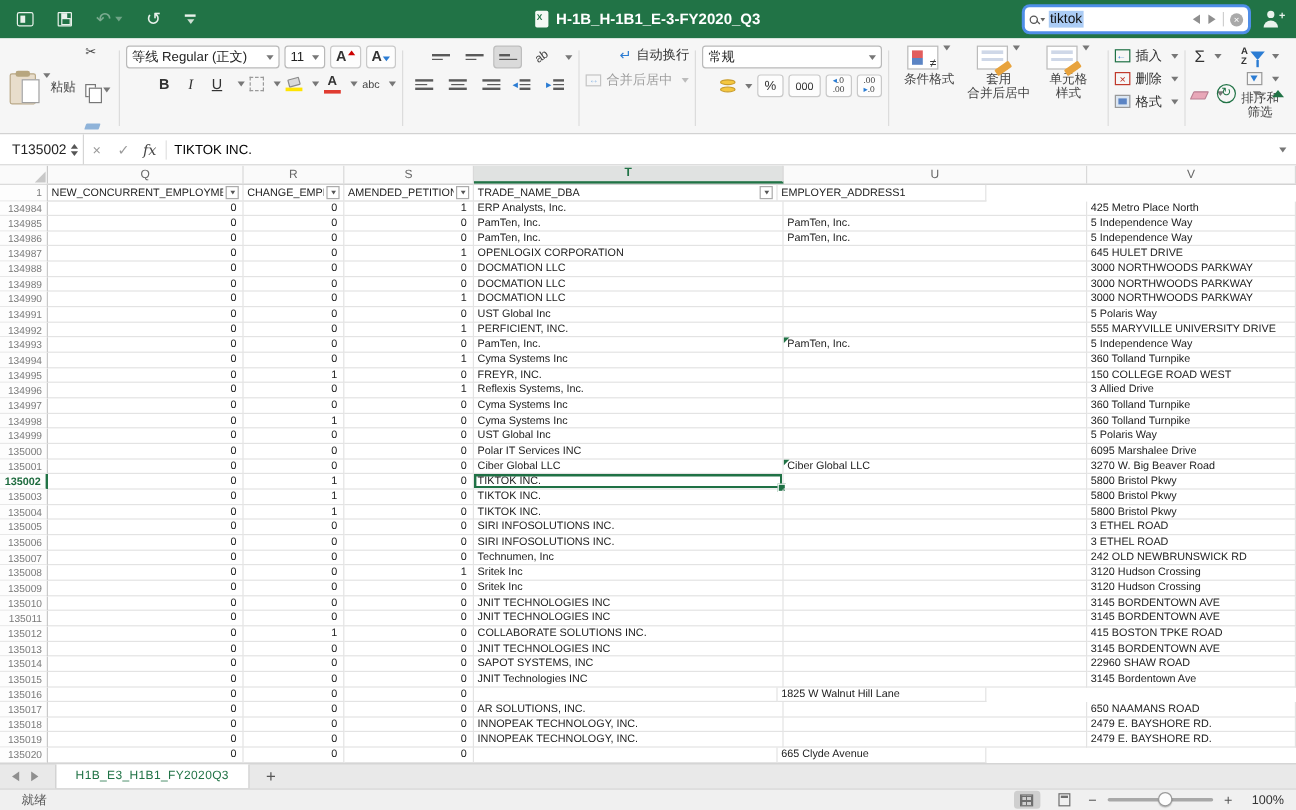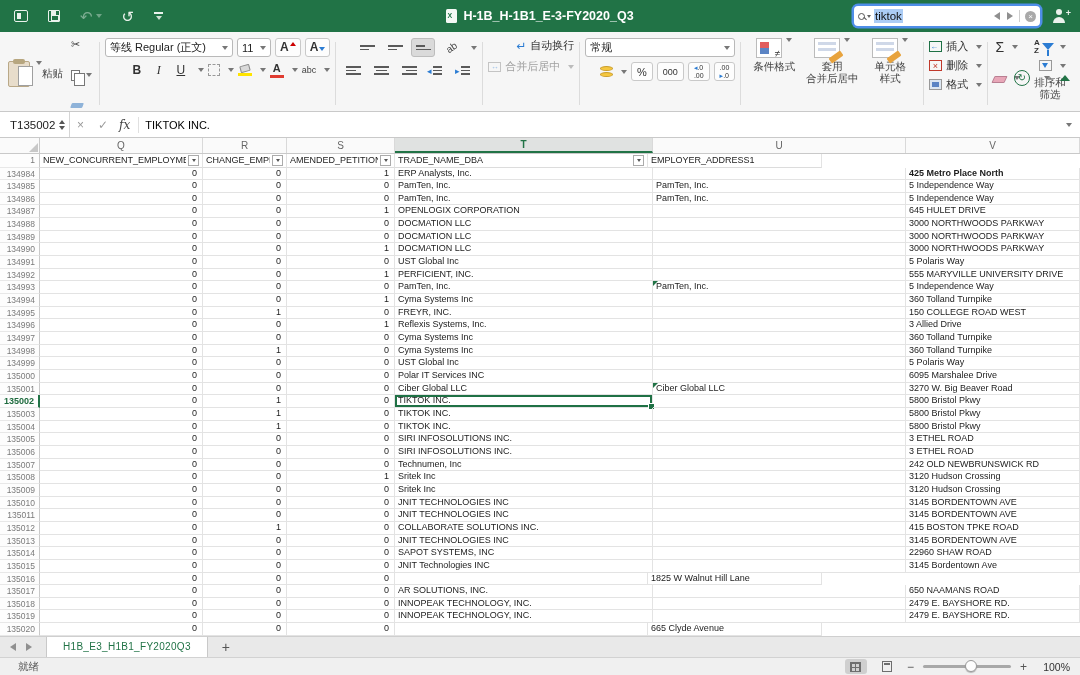--- a/index.html
+++ b/index.html
@@ -546,21 +546,21 @@
           <span class="htxt">EMPLOYER_ADDRESS1</span>
         </div>
       </div>
       <div class="gridrow">
         <div class="rownum">134984</div>
         <div class="cell num" style="width: 163px;">0</div>
         <div class="cell num" style="width: 84px;">0</div>
         <div class="cell num" style="width: 108px;">1</div>
         <div class="cell" style="width: 258px;">ERP Analysts, Inc.</div>
         <div class="cell" style="width: 253px;"></div>
-        <div class="cell" style="width: 174px; font-weight: bold;">425 Metro Place North</div>
+        <div class="cell" style="width: 174px;">425 Metro Place North</div>
       </div>
       <div class="gridrow">
         <div class="rownum">134985</div>
         <div class="cell num" style="width: 163px;">0</div>
         <div class="cell num" style="width: 84px;">0</div>
         <div class="cell num" style="width: 108px;">0</div>
         <div class="cell" style="width: 258px;">PamTen, Inc.</div>
         <div class="cell" style="width: 253px;">PamTen, Inc.</div>
         <div class="cell" style="width: 174px;">5 Independence Way</div>
       </div>

